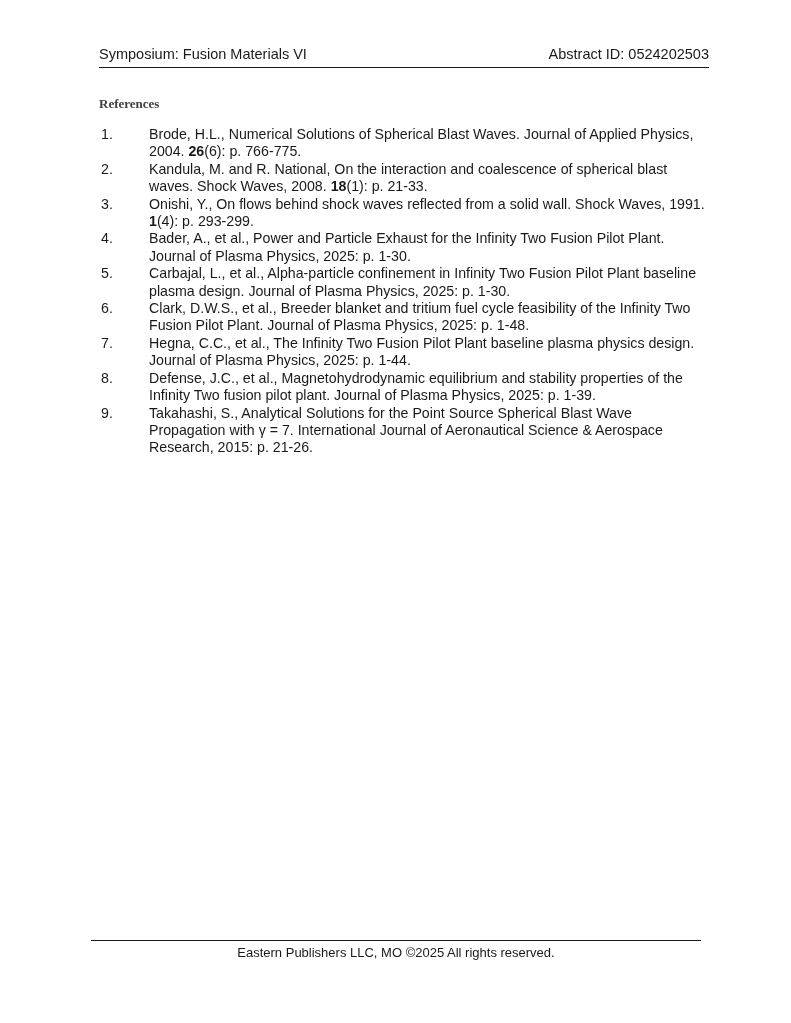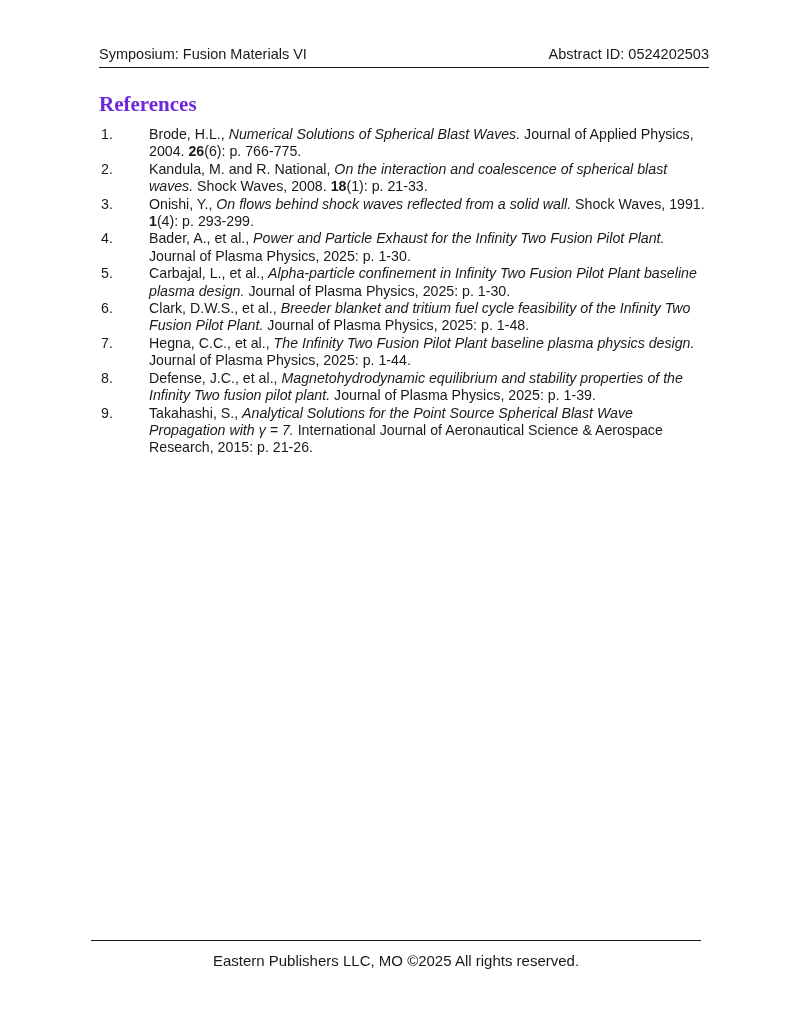--- a/index.html
+++ b/index.html
@@ -29,47 +29,47 @@
     align-items: flex-end;
     font-size: 14.5px;
     line-height: 16px;
     padding-bottom: 5px;
     border-bottom: 1.5px solid #1a1a1a;
   }
   .heading {
     margin: 27px 0 0 0;
     font-family: "Liberation Serif", serif;
     font-weight: bold;
-    font-size: 21px;
+    font-size: 13px;
     line-height: 18px;
-    color: #6d28d9;
+    color: #404040;
   }
   .ref-list {
     margin-top: 13px;
     font-size: 14.2px;
     line-height: 17.4px;
   }
   .ref-row {
     display: grid;
     grid-template-columns: 50px 1fr;
   }
   .ref-num {
     padding-left: 2px;
   }
-  .it { font-style: italic; }
+  .it { }
   .bd { font-weight: bold; }
   .footer {
     position: absolute;
     left: 91px;
     right: 90px;
     top: 940px;
     border-top: 1.5px solid #1a1a1a;
     text-align: center;
-    padding-top: 12px;
-    font-size: 15px;
+    padding-top: 4px;
+    font-size: 13px;
     line-height: 16px;
   }
 </style>
 </head>
 <body>
 
 <div class="page">
   <div class="header">
     <span>Symposium: Fusion Materials VI</span>
     <span>Abstract ID: 0524202503</span>

